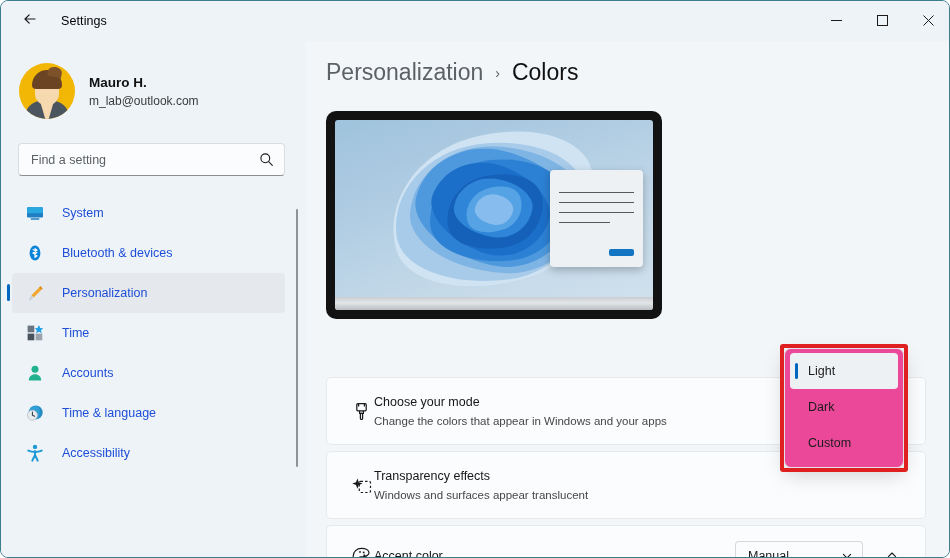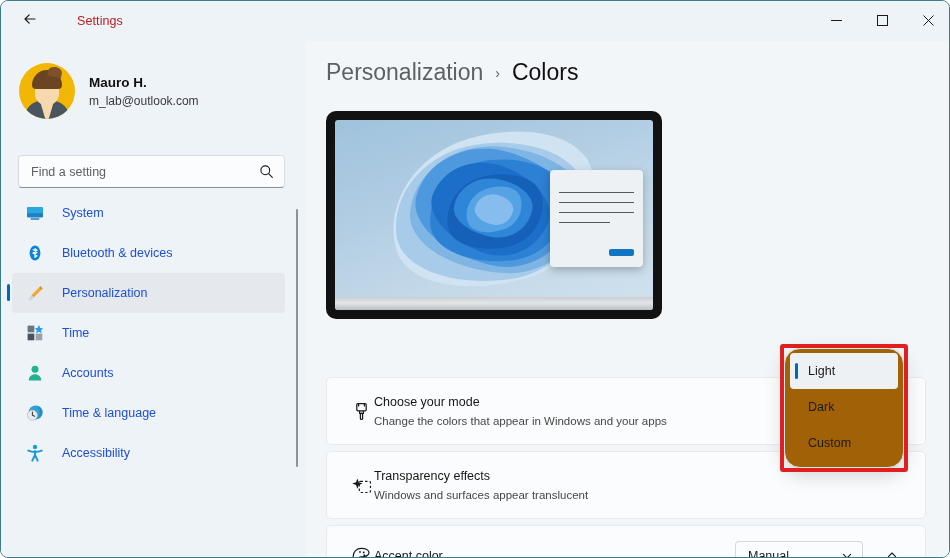--- a/index.html
+++ b/index.html
@@ -26,22 +26,22 @@
     width: 950px; height: 40px;
     background: #eef3f8;
     display: flex; align-items: center;
   }
   .back-btn {
     width: 34px; height: 30px; margin-left: 12px;
     display: flex; align-items: center; justify-content: center;
     border-radius: 4px; cursor: pointer;
   }
   .title-text {
-    margin-left: 30px;
-    font-size: 12.5px; color: #b91c1c;
+    margin-left: 14px;
+    font-size: 12.5px; color: #000000;
     letter-spacing: .1px;
   }
   .win-controls {
     position: absolute; right: 0; top: 0;
     height: 40px; display: flex;
   }
   .win-btn {
     width: 46px; height: 40px;
     display: flex; align-items: center; justify-content: center;
     cursor: pointer; color: #1b1b1b;
@@ -93,21 +93,21 @@
   .acct-name {
     font-size: 13.5px; font-weight: bold; color: #101010;
     line-height: 19px;
   }
   .acct-mail {
     font-size: 12px; color: #3b3b3b; line-height: 18px;
   }
 
   .search-wrap {
     position: absolute; left: 17px; top: 102px;
-    width: 267px; height: 33px; margin-top: 12px;
+    width: 267px; height: 33px;
   }
   .search-box {
     width: 100%; height: 100%;
     background: #fbfcfd;
     border: 1px solid #d8dde2;
     border-bottom: 1px solid #8a8f94;
     border-radius: 4px;
     display: flex; align-items: center;
     padding: 0 10px 0 12px;
   }
@@ -262,23 +262,23 @@
     width: 128px; height: 128px;
     border: 4px solid #e02020;
     border-radius: 3px;
     z-index: 30;
     pointer-events: none;
   }
   .flyout {
     position: absolute;
     left: 783px; top: 347px;
     width: 120px; height: 120px;
-    background: #a16207;
+    background: #ec4899;
     border: 1px solid #e2e5e8;
-    border-radius: 16px;
+    border-radius: 7px;
     box-shadow: 0 7px 20px rgba(0,0,0,.17);
     padding: 4px 3px;
     z-index: 25;
     overflow: hidden;
   }
   .fly-item {
     position: relative;
     height: 36px; margin: 0 2px;
     display: flex; align-items: center;
     padding-left: 18px;

